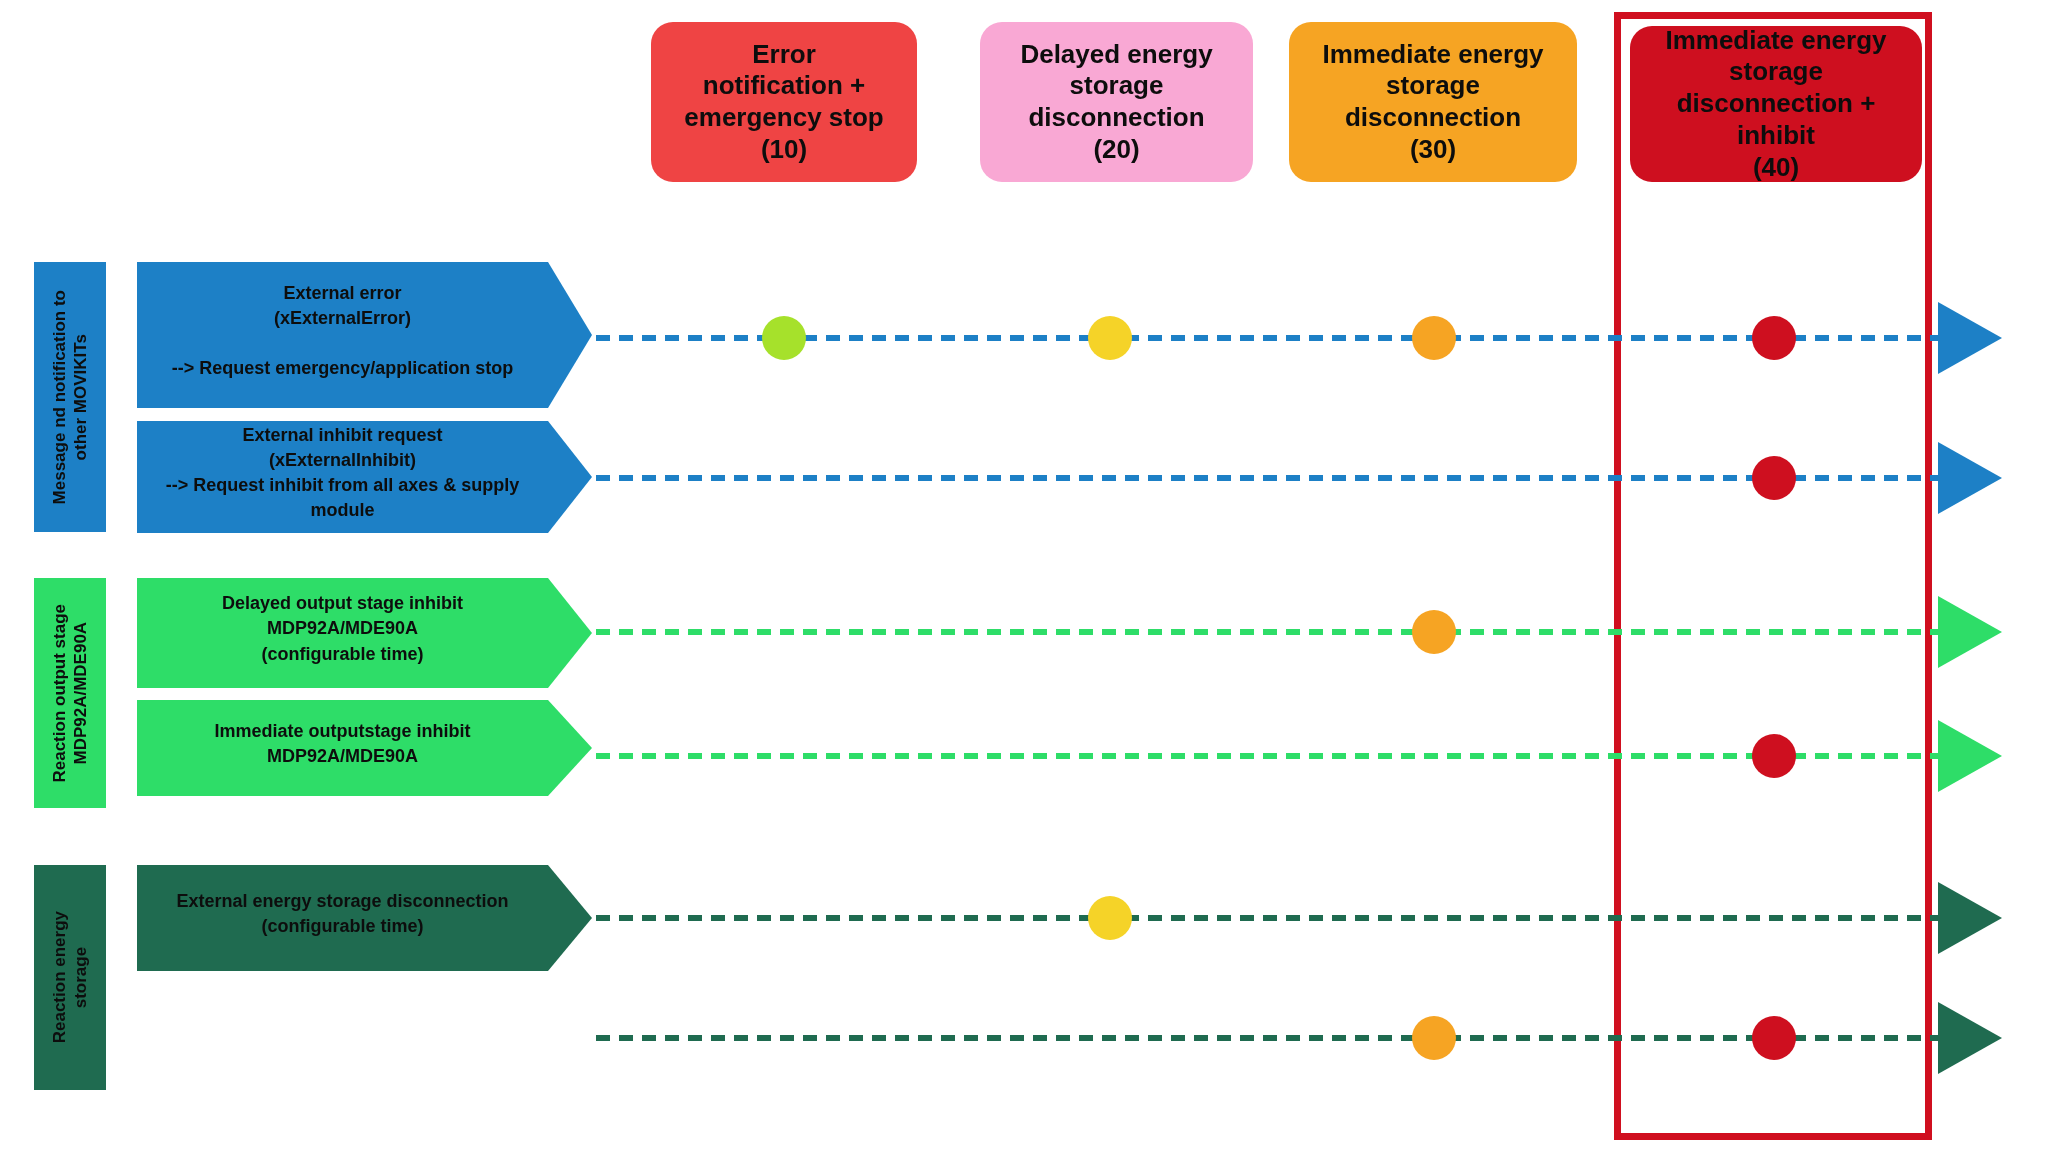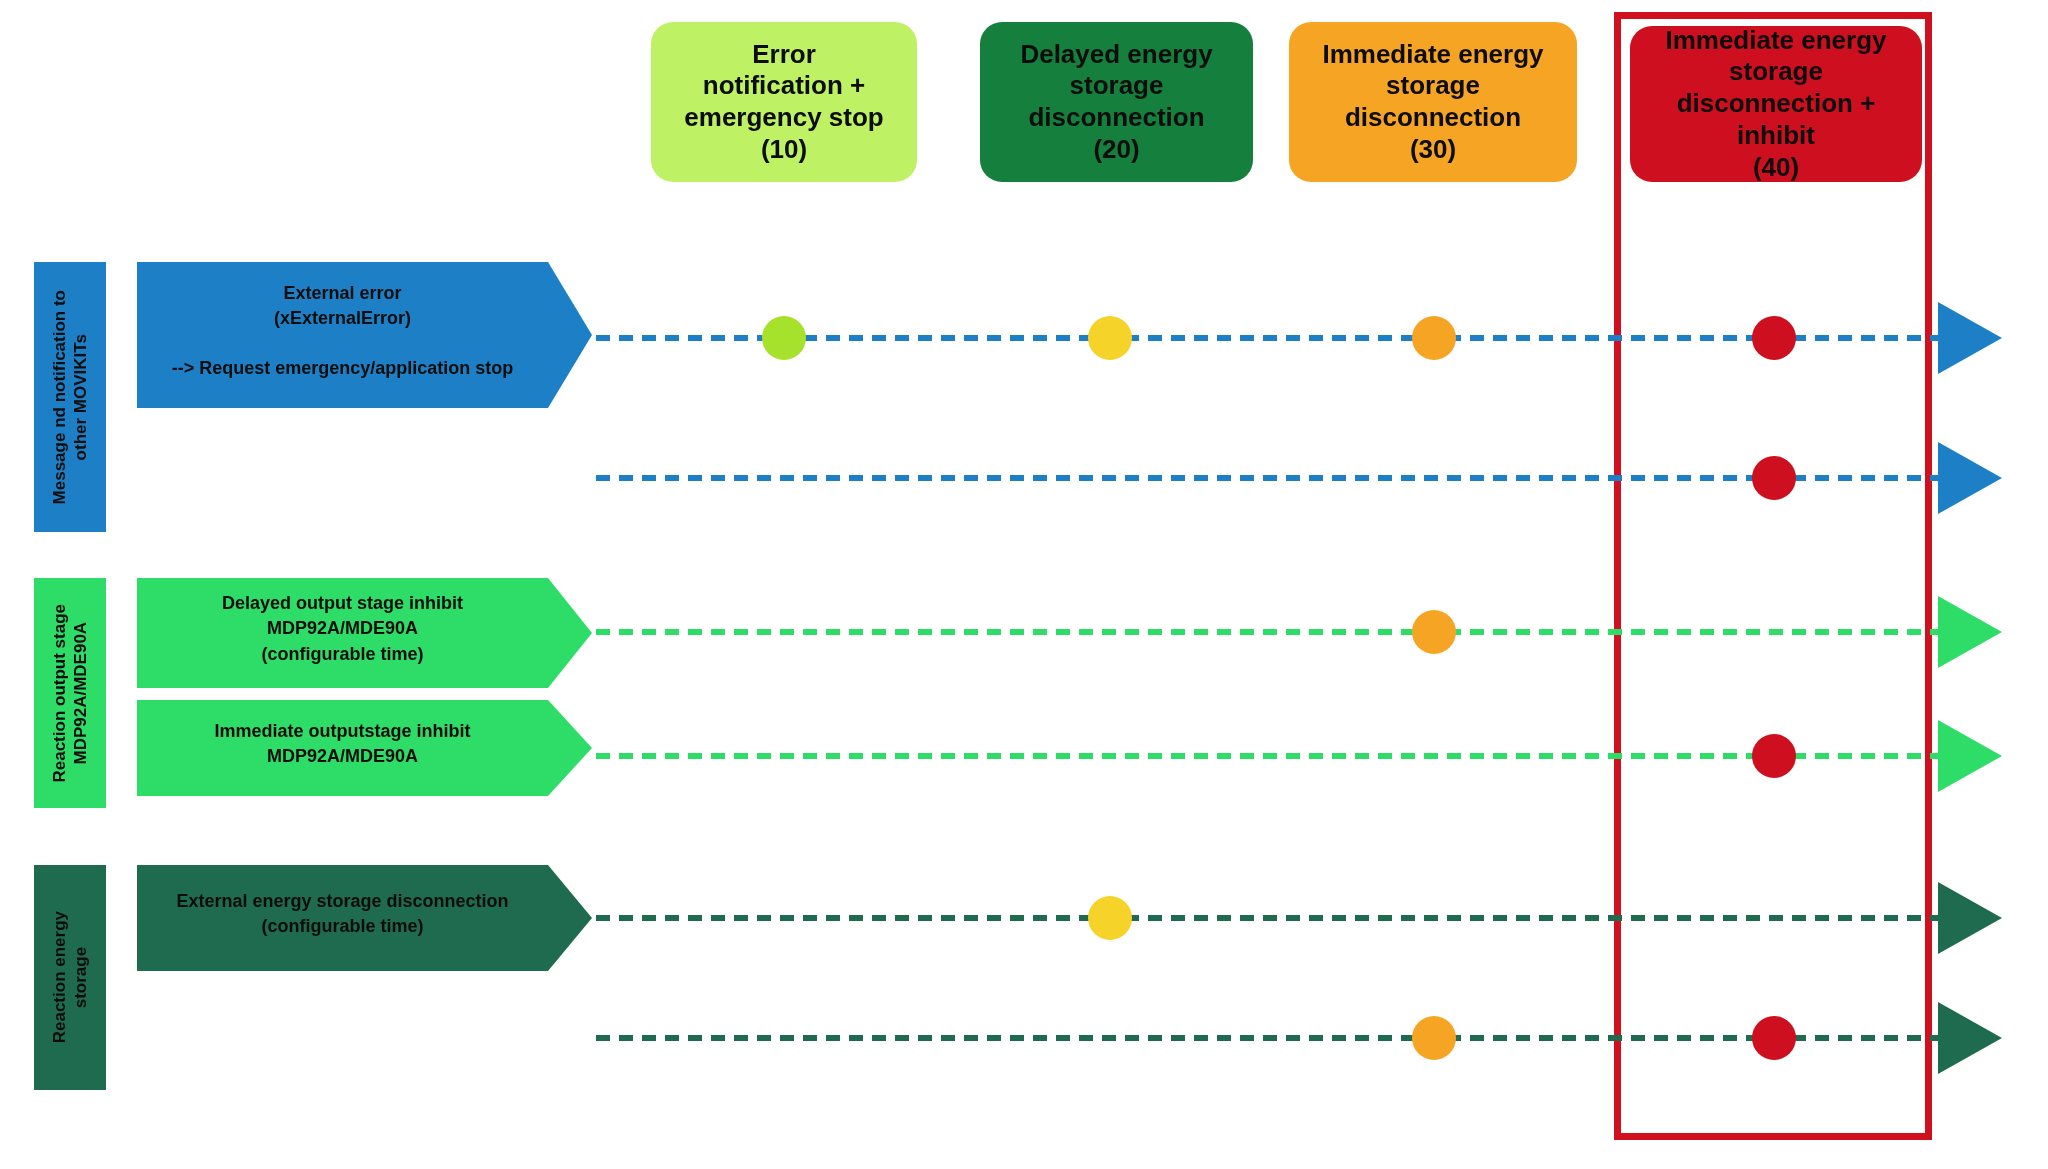--- a/index.html
+++ b/index.html
@@ -77,25 +77,25 @@
     width:44px;height:44px;border-radius:50%;
   }
 </style>
 </head>
 <body>
 
 <div class="stage" id="stage">
 
   <div class="red-frame"></div>
 
-  <div class="col-header" style="left: 651px; top: 22px; width: 266px; height: 160px; background: #bef264;">Error
+  <div class="col-header" style="left: 651px; top: 22px; width: 266px; height: 160px; background: #ef4444;">Error
 notification +
 emergency stop
 (10)</div>
-  <div class="col-header" style="left: 980px; top: 22px; width: 273px; height: 160px; background: #15803d;">Delayed energy
+  <div class="col-header" style="left: 980px; top: 22px; width: 273px; height: 160px; background: #f9a8d4;">Delayed energy
 storage
 disconnection
 (20)</div>
   <div class="col-header" style="left: 1289px; top: 22px; width: 288px; height: 160px; background: rgb(246, 164, 35);">Immediate energy
 storage
 disconnection
 (30)</div>
   <div class="col-header" style="left: 1630px; top: 26px; width: 292px; height: 156px; background: rgb(206, 15, 31);">Immediate energy
 storage
 disconnection +
@@ -115,20 +115,23 @@
 storage</span>
   </div>
 
   <div class="row-arrow bg-blue" style="top:262px;height:146px;">External error
 (xExternalError)
 
 --&gt; Request emergency/application stop</div>
   <div class="dash-line line-blue" style="top:335px;"></div>
   <div class="arrow-head bg-blue" style="top:302px;"></div>
 
+  <div class="row-arrow bg-blue" style="top:421px;height:112px;">External inhibit request
+(xExternalInhibit)
+--&gt; Request inhibit from all axes &amp; supply module</div>
   <div class="dash-line line-blue" style="top:475px;"></div>
   <div class="arrow-head bg-blue" style="top:442px;"></div>
 
   <div class="row-arrow bg-green" style="top:578px;height:110px;">Delayed output stage inhibit
 MDP92A/MDE90A
 (configurable time)</div>
   <div class="dash-line line-green" style="top:629px;"></div>
   <div class="arrow-head bg-green" style="top:596px;"></div>
 
   <div class="row-arrow bg-green" style="top:700px;height:96px;">Immediate outputstage inhibit

